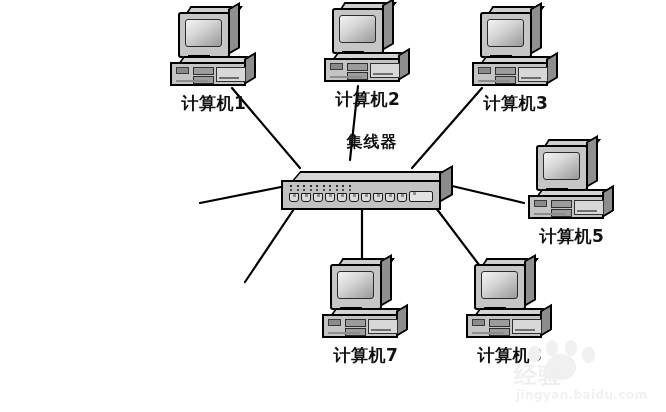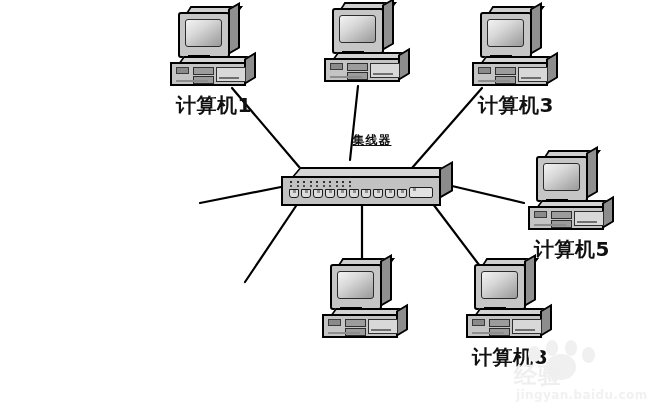--- a/index.html
+++ b/index.html
@@ -72,30 +72,30 @@
   .case-face .pwr{position:absolute;left:4px;top:3px;width:11px;height:5px;background:#8a8a8a;border:1px solid #3a3a3a;}
   .case-face .bayA{position:absolute;left:21px;top:3px;width:19px;height:6px;background:#9c9c9c;border:1.3px solid #2e2e2e;}
   .case-face .bayB{position:absolute;left:21px;top:12px;width:19px;height:6px;background:#9c9c9c;border:1.3px solid #2e2e2e;}
   .case-face .bigbay{position:absolute;left:44px;top:3px;width:28px;height:13px;background:#d8d8d8;border:1.6px solid #2e2e2e;}
   .case-face .bigbay i{position:absolute;left:2px;bottom:2px;width:20px;height:2px;background:#6f6f6f;display:block;}
   .case-face .strip{position:absolute;left:4px;bottom:2px;width:32px;height:2px;background:#8d8d8d;}
 
   .nlabel{
     text-align:center;
     font-family:"DejaVu Sans","Liberation Sans",sans-serif;
-    font-size:20px;font-weight:700;color:#111;
+    font-size:17px;font-weight:700;color:#111;
     letter-spacing:.5px;margin-top:2px;white-space:nowrap;
   }
 
   
   #hub{position:absolute;left:277px;top:132px;width:190px;}
   .hub-title{
     text-align:center;font-family:"DejaVu Sans","Liberation Sans",sans-serif;
-    font-size:12px;font-weight:700;color:#111;letter-spacing:1px;
-    margin:0 0 18px 0;position:relative;z-index:3;text-decoration:underline;
+    font-size:16px;font-weight:700;color:#111;letter-spacing:1px;
+    margin:0 0 18px 0;position:relative;z-index:3;
   }
   .hub-body{position:relative;height:46px;}
   .hub-top{
     position:absolute;left:14px;top:0;width:152px;height:11px;
     background:#d6d6d6;border:2.2px solid #000;box-sizing:border-box;
     transform:skewX(-40deg);transform-origin:bottom left;
   }
   .hub-side{
     position:absolute;left:162px;top:2px;width:14px;height:30px;
     background:#8b8b8b;border:2.2px solid #000;box-sizing:border-box;
@@ -220,20 +220,21 @@
       <div class="case-face">
         <span class="pwr"></span>
         <span class="bayA"></span>
         <span class="bayB"></span>
         <span class="bigbay">
             <i></i>
           </span>
         <span class="strip"></span>
       </div>
     </div>
+    <div class="nlabel">计算机2</div>
   </div>
 
   <div class="node" style="left:458px;top:6px">
     <div class="pc">
       <div class="mon-top"></div>
       <div class="mon-side"></div>
       <div class="mon-face">
           <div class="screen"></div>
         </div>
       <div class="mon-foot"></div>
@@ -246,21 +247,21 @@
         <span class="bigbay">
             <i></i>
           </span>
         <span class="strip"></span>
       </div>
     </div>
     <div class="nlabel">计算机3</div>
   </div>
 
 
-  <div class="node" style="left:514px;top:150px">
+  <div class="node" style="left:514px;top:139px">
     <div class="pc">
       <div class="mon-top"></div>
       <div class="mon-side"></div>
       <div class="mon-face">
           <div class="screen"></div>
         </div>
       <div class="mon-foot"></div>
       <div class="case-top"></div>
       <div class="case-side"></div>
       <div class="case-face">
@@ -290,20 +291,21 @@
       <div class="case-face">
         <span class="pwr"></span>
         <span class="bayA"></span>
         <span class="bayB"></span>
         <span class="bigbay">
             <i></i>
           </span>
         <span class="strip"></span>
       </div>
     </div>
+    <div class="nlabel">计算机7</div>
   </div>
 
   <div class="node" style="left:452px;top:258px">
     <div class="pc">
       <div class="mon-top"></div>
       <div class="mon-side"></div>
       <div class="mon-face">
           <div class="screen"></div>
         </div>
       <div class="mon-foot"></div>

